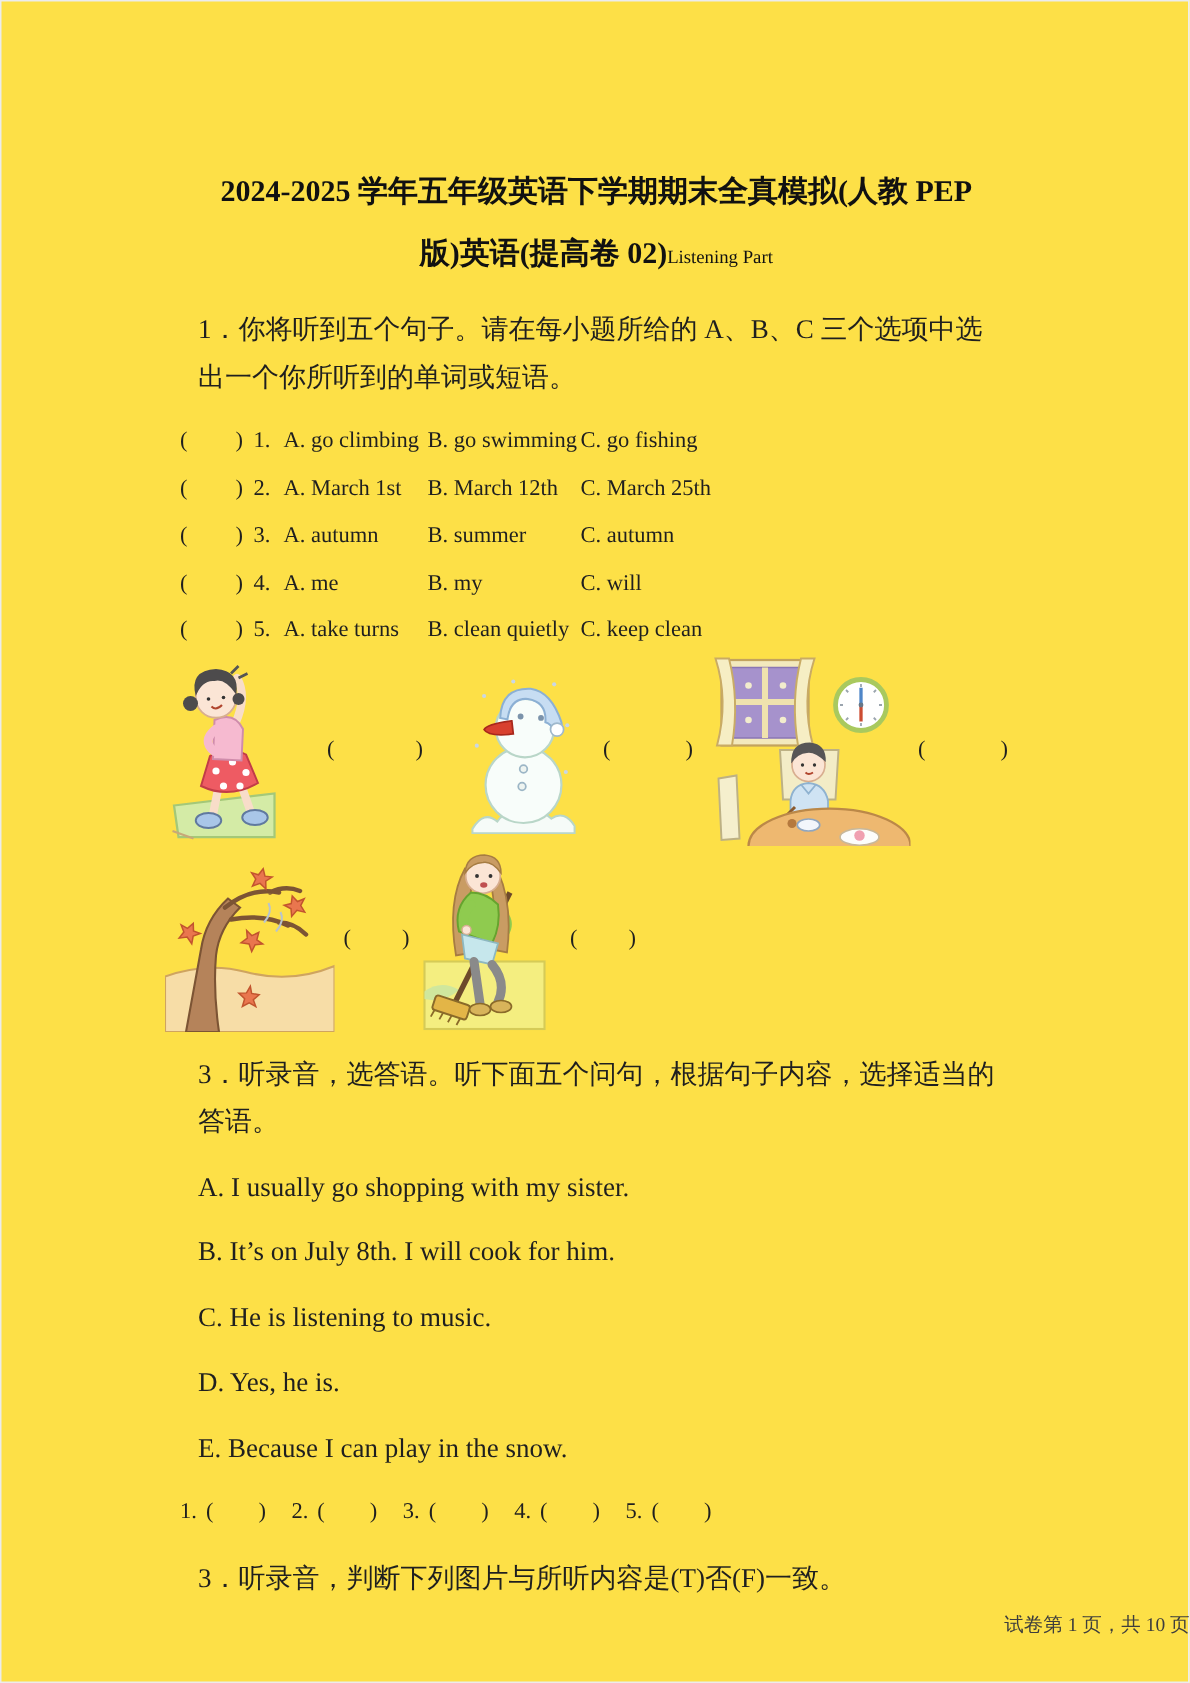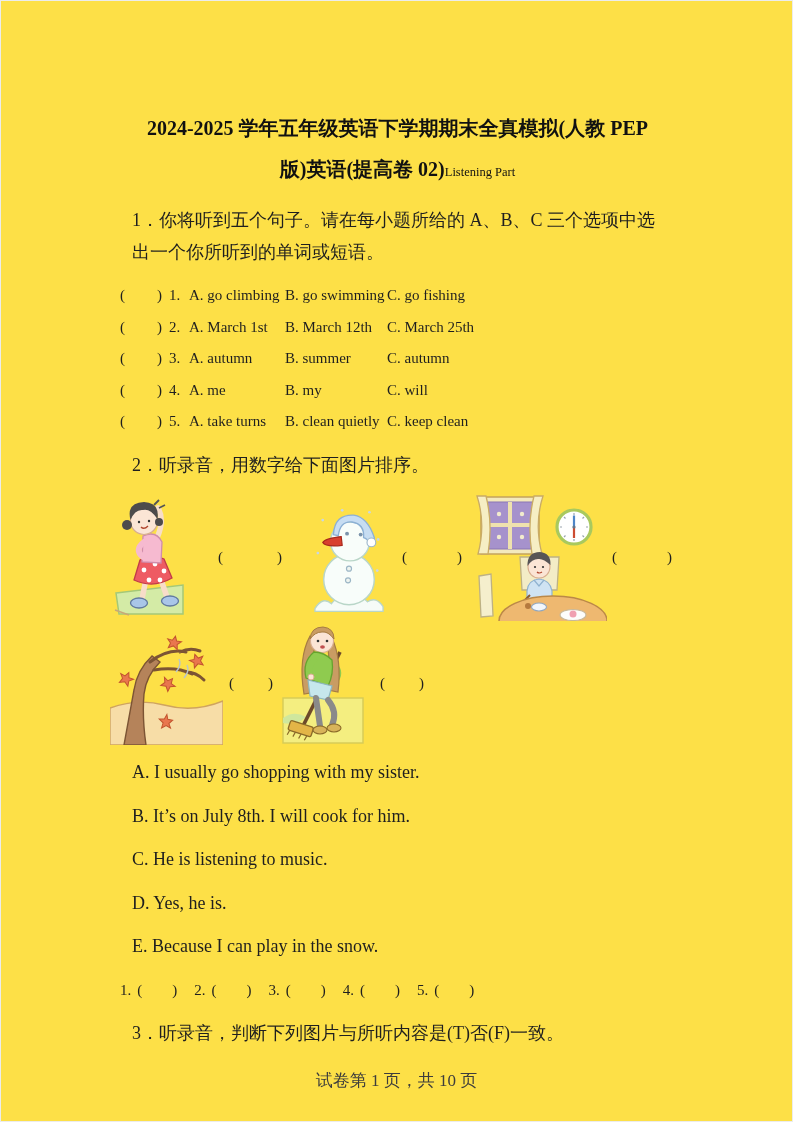--- a/index.html
+++ b/index.html
@@ -27,21 +27,21 @@
   .g3{width:60px;margin-left:5px;flex:0 0 auto;}
   .m-snowman{margin-left:31px;}
   .m-scene{margin-left:11px;}
   .h1{width:44px;margin-left:6px;flex:0 0 auto;}
   .h2{width:44px;margin-left:14px;flex:0 0 auto;}
   .m-sweeper{margin-left:7px;}
   .ans-line{display:flex;font-size:15px;line-height:31.5px;}
   .ans-unit{display:flex;margin-right:8px;}
   .ans-unit .num{margin-right:6px;}
   .ans-unit .pb{width:40px;margin-right:9px;}
-  .footer{position:absolute;left:0;right:0;bottom:30px;text-align:center;font-size:17px;color:#3d3d3d;}
+  .footer{position:absolute;left:0;right:0;bottom:30px;text-align:right;font-size:13px;color:#3d3d3d;}
 </style>
 </head>
 <body>
 
 <div class="page">
   <div class="content">
 
     <h1 class="title"><span>2024-2025 学年五年级英语下学期期末全真模拟(人教 PEP</span><br><span>版)英语(提高卷 02)</span><span class="t-sub">Listening Part</span></h1>
 
     <p class="line">1．你将听到五个句子。请在每小题所给的 A、B、C 三个选项中选出一个你所听到的单词或短语。</p>
@@ -90,21 +90,20 @@
       <span class="pblank pb">
           <i>(</i>
           <i>)</i>
         </span>
       <span class="num">5.</span>
       <span class="ca">A. take turns</span>
       <span class="cb">B. clean quietly</span>
       <span class="cc">C. keep clean</span>
     </div>
 
-    <p class="line">2．听录音，用数字给下面图片排序。</p>
 
     <div class="pics-row row1">
       <span class="pic">
         <svg viewBox="0 0 74 122" width="74" height="122">
           <path d="M3 97 L70 89 L70 118 L6 118 Z" fill="#d4eba6" stroke="#a4c878" stroke-width="1.5"></path>
           <path d="M2 114 L16 119" stroke="#c8a878" stroke-width="1.5" fill="none"></path>
           <path d="M44 42 Q52 24 45 12" stroke="#f8ddc9" stroke-width="5.5" fill="none" stroke-linecap="round"></path>
           <path d="M41 9 l5 -5 M46 12 l6 -3" stroke="#555555" stroke-width="1.8" fill="none"></path>
           <path d="M34 78 L29 103" stroke="#f8ddc9" stroke-width="5.5" fill="none" stroke-linecap="round"></path>
           <path d="M46 78 L54 101" stroke="#f8ddc9" stroke-width="5.5" fill="none" stroke-linecap="round"></path>
@@ -264,20 +263,21 @@
           <ellipse cx="40" cy="108" rx="7" ry="4" fill="#d8b45a" stroke="#8a6a29" stroke-width="1.1"></ellipse>
           <ellipse cx="54" cy="106" rx="7" ry="4" fill="#d8b45a" stroke="#8a6a29" stroke-width="1.1"></ellipse>
         </svg>
       </span>
       <span class="pblank pb h2">
           <i>(</i>
           <i>)</i>
         </span>
     </div>
 
+    <p class="line">3．听录音，选答语。听下面五个问句，根据句子内容，选择适当的答语。</p>
     <p class="line">A. I usually go shopping with my sister.</p>
     <p class="line">B. It’s on July 8th. I will cook for him.</p>
     <p class="line">C. He is listening to music.</p>
     <p class="line">D. Yes, he is.</p>
     <p class="line">E. Because I can play in the snow.</p>
 
     <div class="ans-line">
       <span class="ans-unit">
           <span class="num">1.</span>
           <span class="pblank pb">

